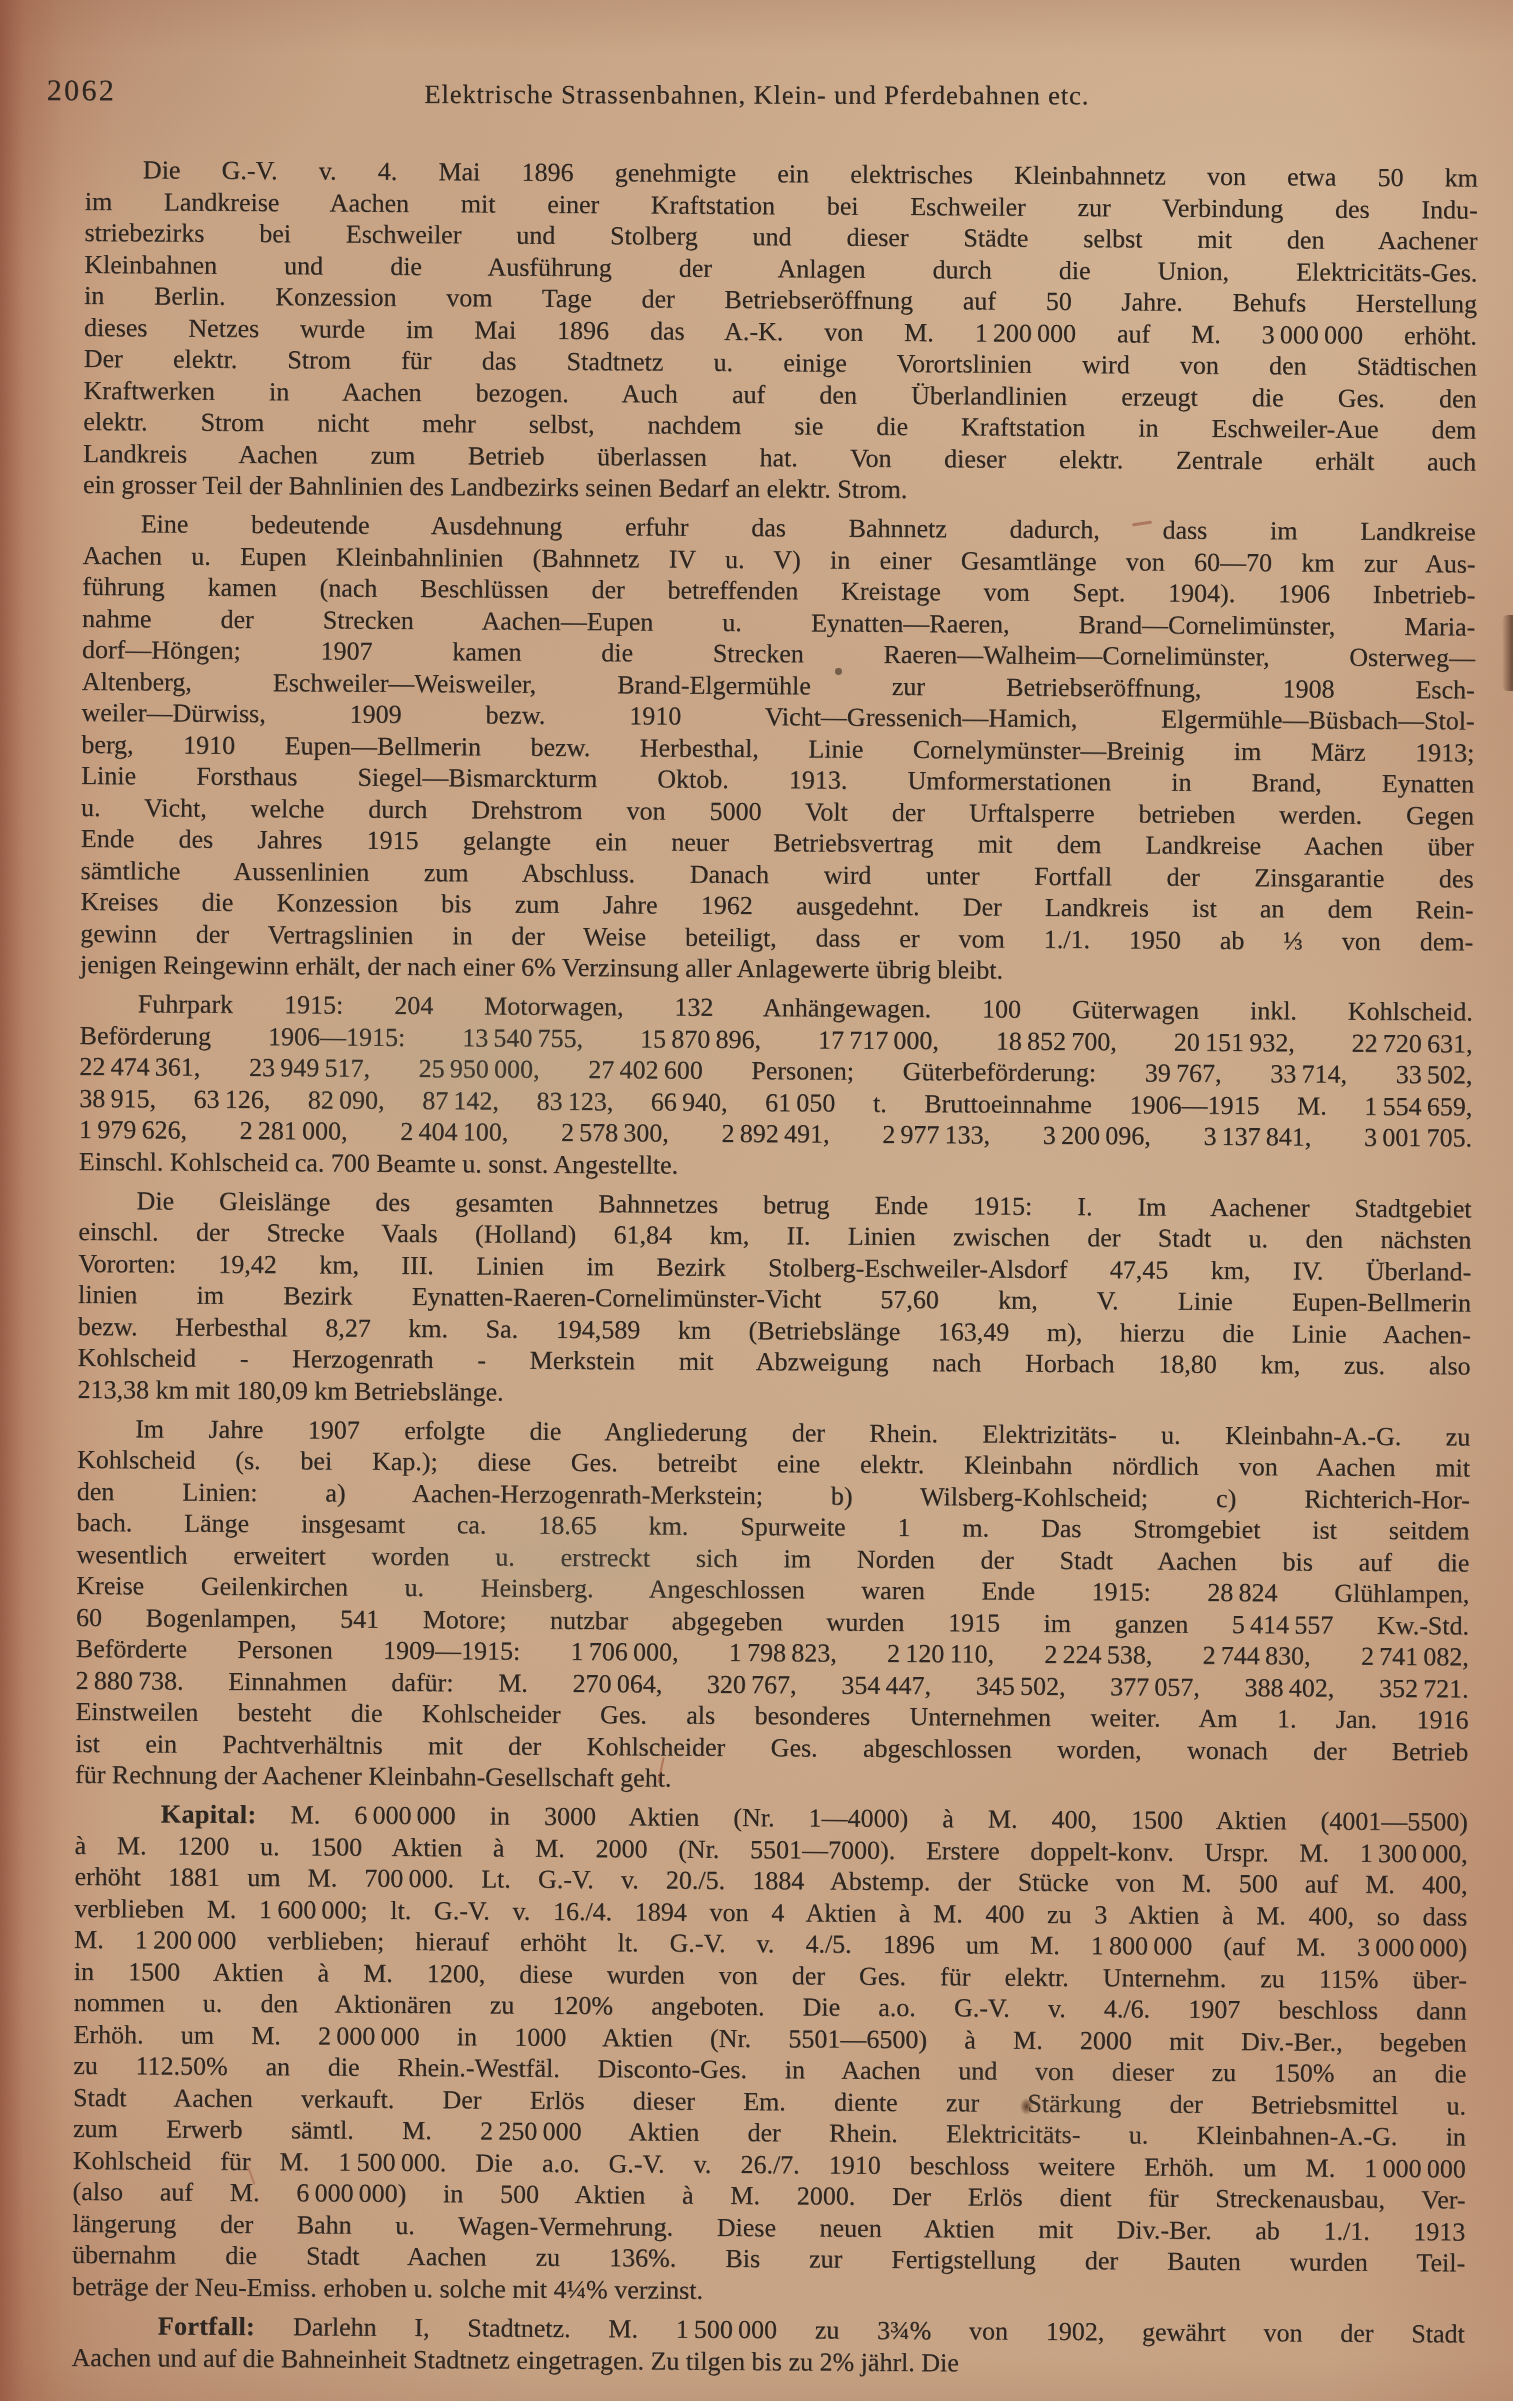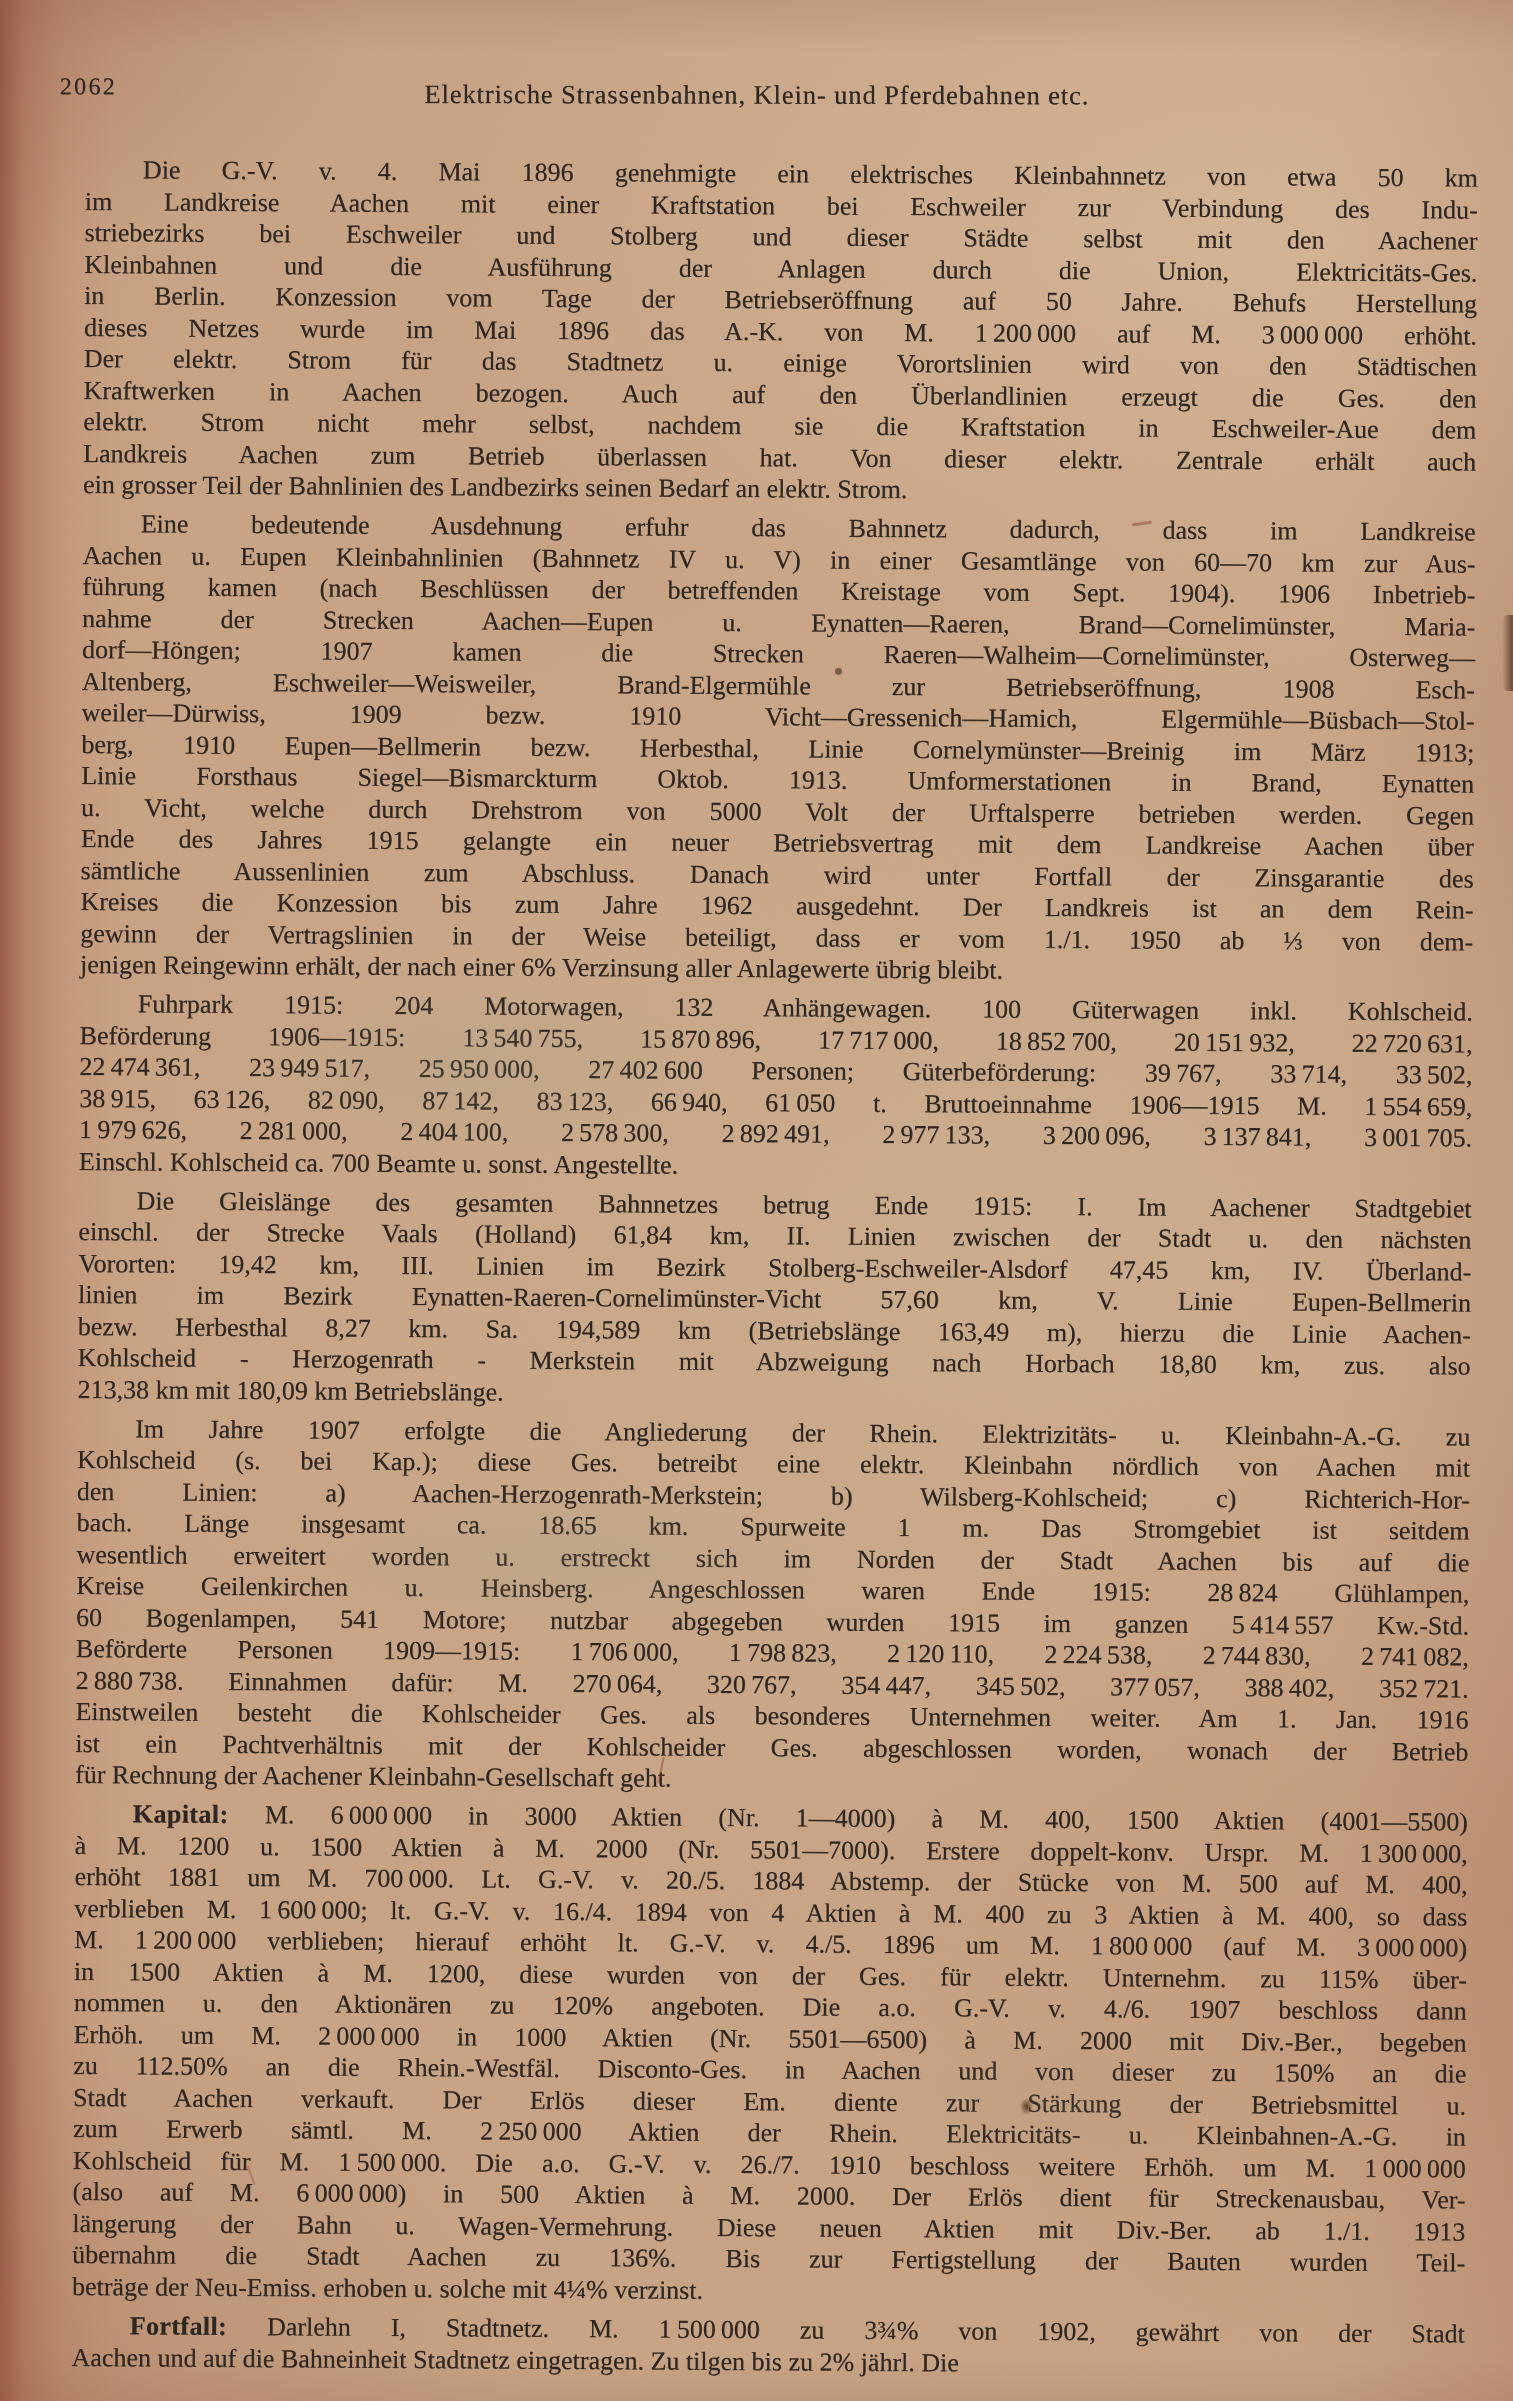--- a/index.html
+++ b/index.html
@@ -18,38 +18,38 @@
       radial-gradient(1287px 984px at 68% 52%, rgba(211,186,154,0.45), rgba(211,186,154,0) 75%),
       linear-gradient(90deg, rgba(146,82,60,0.85) 0px, rgba(168,102,78,0.55) 24px,
         rgba(188,128,98,0.30) 64px, rgba(198,148,116,0.14) 114px, rgba(198,148,116,0) 182px),
       linear-gradient(90deg, rgba(170,110,85,0.0) 88%, rgba(165,105,80,0.25) 100%);
     font-family:"Liberation Serif","DejaVu Serif",serif;
     color:#2e2620;
   }
   .ink{ text-shadow:0.3px 0.3px 0.5px rgba(46,38,32,0.55); }
   .header{ position:absolute; left:0; top:0; width:100%; transform:rotate(0.12deg); transform-origin:left top; }
   .page-number{
-    position:absolute; left:60px; top:73px;
-    font-size:24px; letter-spacing:2.3px;
+    position:absolute; left:47px; top:73px;
+    font-size:30px; letter-spacing:2.3px;
   }
   .header-title{
     position:absolute; left:227px; top:78px; width:1060px;
     text-align:center; font-size:26.5px; letter-spacing:0.9px;
   }
   .body{
     position:absolute; left:85px; top:154px; width:1393px;
     transform:rotate(0.35deg); transform-origin:left top;
     font-size:26px; line-height:31.5px;
   }
   .paragraph{ margin:0 0 7.6px 0; }
   .paragraph:last-child{ margin-bottom:0; }
   .line{ text-align:justify; text-align-last:left; white-space:normal; }
   .line.full{ text-align-last:justify; }
   .line.first{ text-indent:58px; }
-  b{ font-weight:700; letter-spacing:0.4px; }
+  b{ font-weight:700; letter-spacing:0.4px;margin-left:28px; }
 
   
   .artifact{ position:absolute; pointer-events:none; }
   .stain1{ left:136px; top:938px; width:681px; height:257px; border-radius:50%;
     background:radial-gradient(closest-side, rgba(150,160,135,0.16), rgba(150,160,135,0) 75%); }
   .stain2{ left:197px; top:1461px; width:742px; height:197px; border-radius:50%;
     background:radial-gradient(closest-side, rgba(148,158,138,0.18), rgba(148,158,138,0) 75%); }
   .stain3{ left:870px; top:2013px; width:394px; height:182px; border-radius:50%;
     background:radial-gradient(closest-side, rgba(160,150,125,0.12), rgba(160,150,125,0) 75%); }
   .blot{ left:1020px; top:2098px; width:13px; height:16.7px; border-radius:50% 45% 55% 50%;

